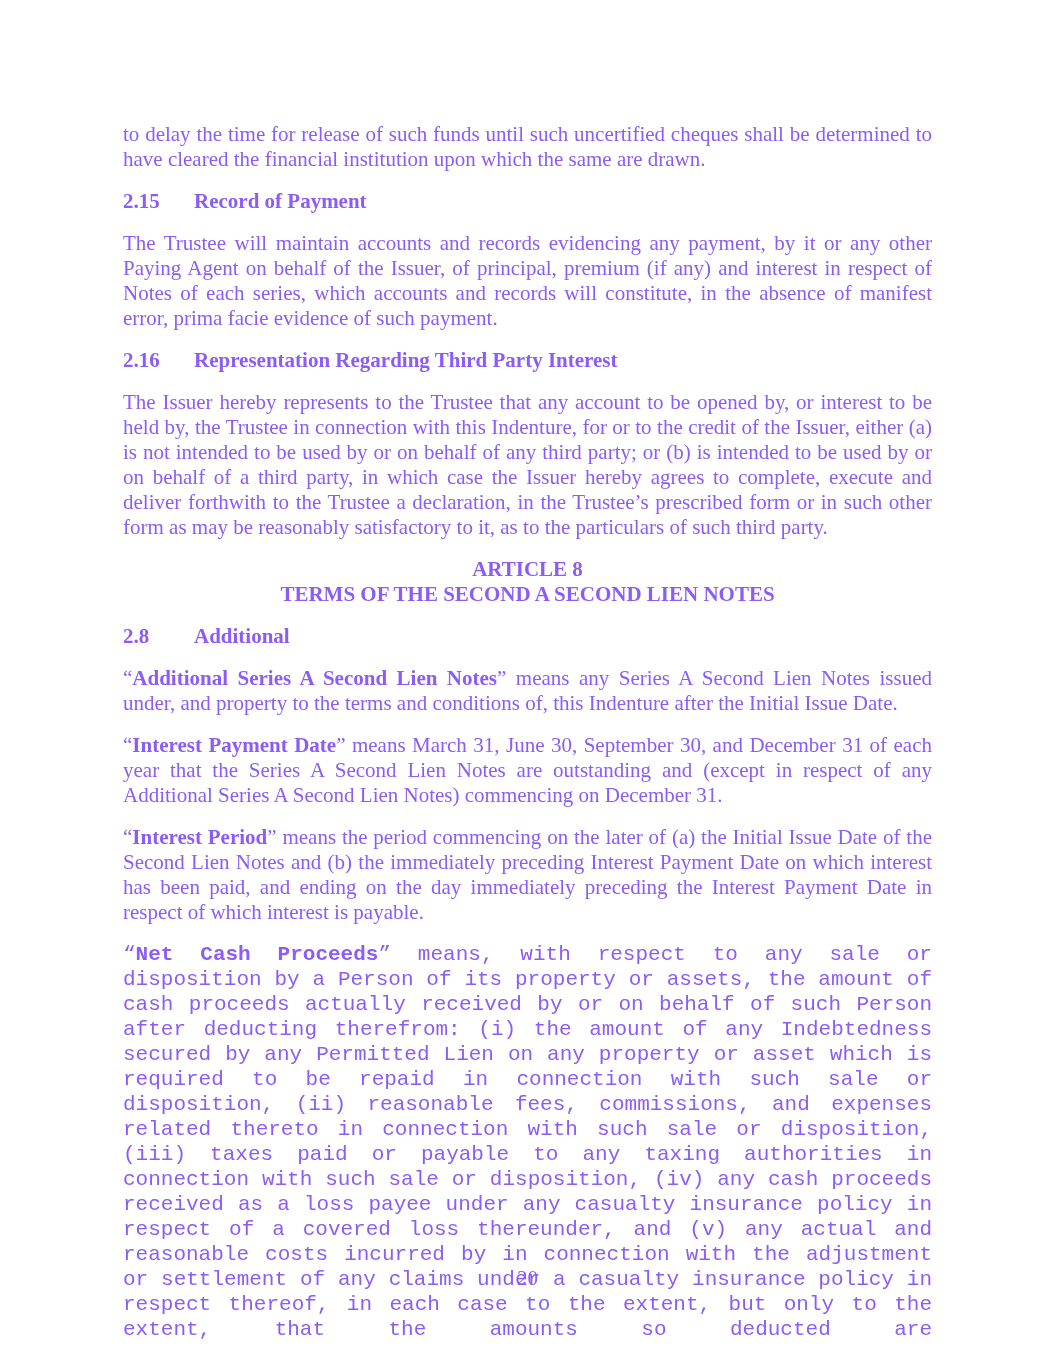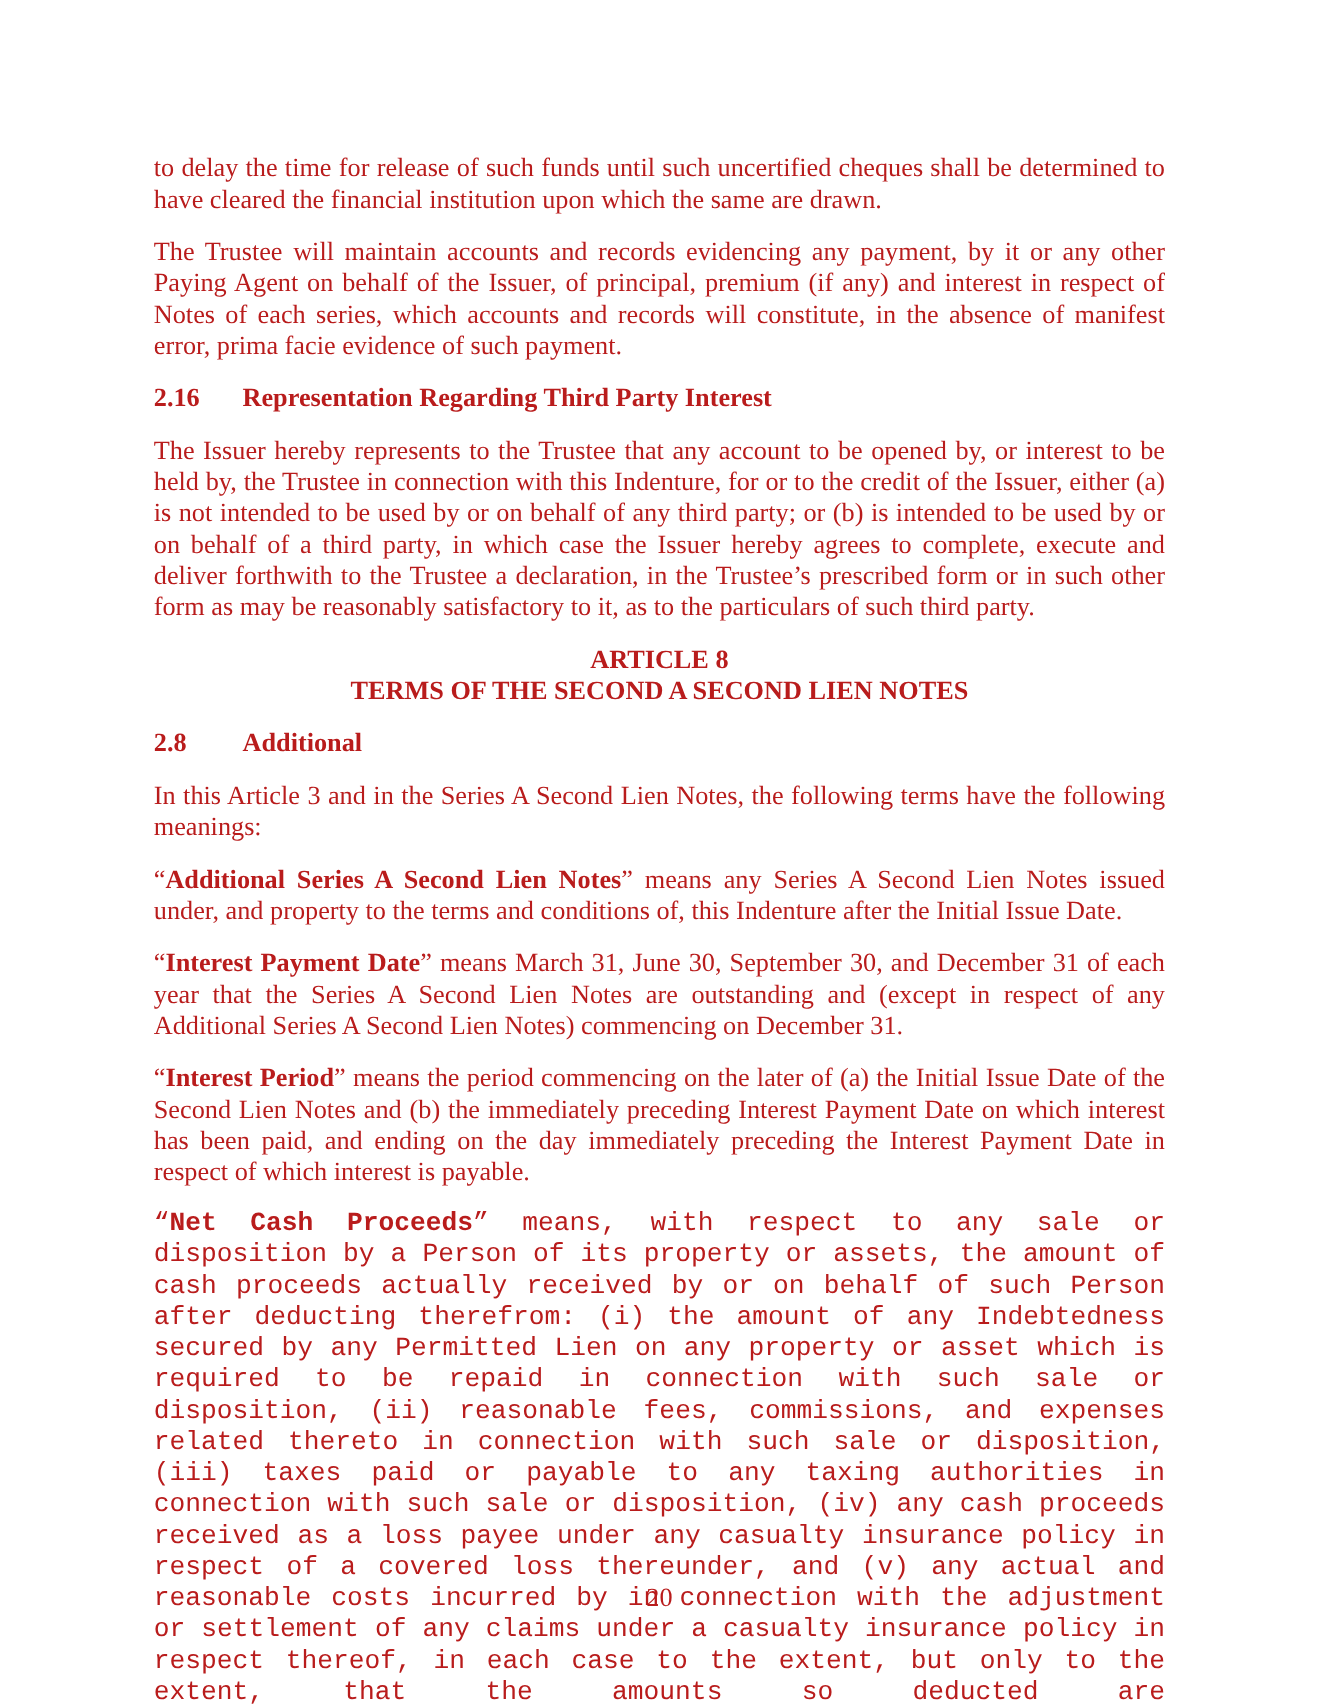--- a/index.html
+++ b/index.html
@@ -8,21 +8,21 @@
     background: #ffffff;
   }
   .page {
     position: relative;
     width: 1055px;
     height: 1365px;
     background: #ffffff;
     font-family: "Liberation Serif", "DejaVu Serif", serif;
     font-size: 21px;
     line-height: 25px;
-    color: #b91c1c;
+    color: #8b5cf6;
     overflow: hidden;
   }
   .content {
     position: absolute;
     left: 123px;
     top: 122px;
     width: 809px;
   }
   .para {
     margin: 0 0 17px 0;
@@ -60,35 +60,35 @@
   }
 </style>
 </head>
 <body>
 
 <div class="page">
   <div class="content">
 
     <p class="para">to delay the time for release of such funds until such uncertified cheques shall be determined to have cleared the financial institution upon which the same are drawn.</p>
 
+    <div class="section-heading"><span class="sec-num">2.15</span><span class="sec-title">Record of Payment</span></div>
 
     <p class="para">The Trustee will maintain accounts and records evidencing any payment, by it or any other Paying Agent on behalf of the Issuer, of principal, premium (if any) and interest in respect of Notes of each series, which accounts and records will constitute, in the absence of manifest error, prima facie evidence of such payment.</p>
 
     <div class="section-heading"><span class="sec-num">2.16</span><span class="sec-title">Representation Regarding Third Party Interest</span></div>
 
     <p class="para">The Issuer hereby represents to the Trustee that any account to be opened by, or interest to be held by, the Trustee in connection with this Indenture, for or to the credit of the Issuer, either (a) is not intended to be used by or on behalf of any third party; or (b) is intended to be used by or on behalf of a third party, in which case the Issuer hereby agrees to complete, execute and deliver forthwith to the Trustee a declaration, in the Trustee’s prescribed form or in such other form as may be reasonably satisfactory to it, as to the particulars of such third party.</p>
 
     <div class="article-heading">
       <div>ARTICLE 8</div>
       <div>TERMS OF THE SECOND A SECOND LIEN NOTES</div>
     </div>
 
     <div class="section-heading"><span class="sec-num">2.8</span><span class="sec-title">Additional</span></div>
 
-    <p class="para">In this Article 3 and in the Series A Second Lien Notes, the following terms have the following meanings:</p>
 
     <p class="para"><span>“</span><span class="term">Additional Series A Second Lien Notes</span><span>” means any Series A Second Lien Notes issued under, and property to the terms and conditions of, this Indenture after the Initial Issue Date.</span></p>
 
     <p class="para"><span>“</span><span class="term">Interest Payment Date</span><span>” means March 31, June 30, September 30, and December 31 of each year that the Series A Second Lien Notes are outstanding and (except in respect of any Additional Series A Second Lien Notes) commencing on December 31.</span></p>
 
     <p class="para"><span>“</span><span class="term">Interest Period</span><span>” means the period commencing on the later of (a) the Initial Issue Date of the Second Lien Notes and (b) the immediately preceding Interest Payment Date on which interest has been paid, and ending on the day immediately preceding the Interest Payment Date in respect of which interest is payable.</span></p>
 
     <p class="para last-justify"><span>“</span><span class="term">Net Cash Proceeds</span><span>” means, with respect to any sale or disposition by a Person of its property or assets, the amount of cash proceeds actually received by or on behalf of such Person after deducting therefrom: (i) the amount of any Indebtedness secured by any Permitted Lien on any property or asset which is required to be repaid in connection with such sale or disposition, (ii) reasonable fees, commissions, and expenses related thereto in connection with such sale or disposition, (iii) taxes paid or payable to any taxing authorities in connection with such sale or disposition, (iv) any cash proceeds received as a loss payee under any casualty insurance policy in respect of a covered loss thereunder, and (v) any actual and reasonable costs incurred by in connection with the adjustment or settlement of any claims under a casualty insurance policy in respect thereof, in each case to the extent, but only to the extent, that the amounts so deducted are</span></p>
 
   </div>

